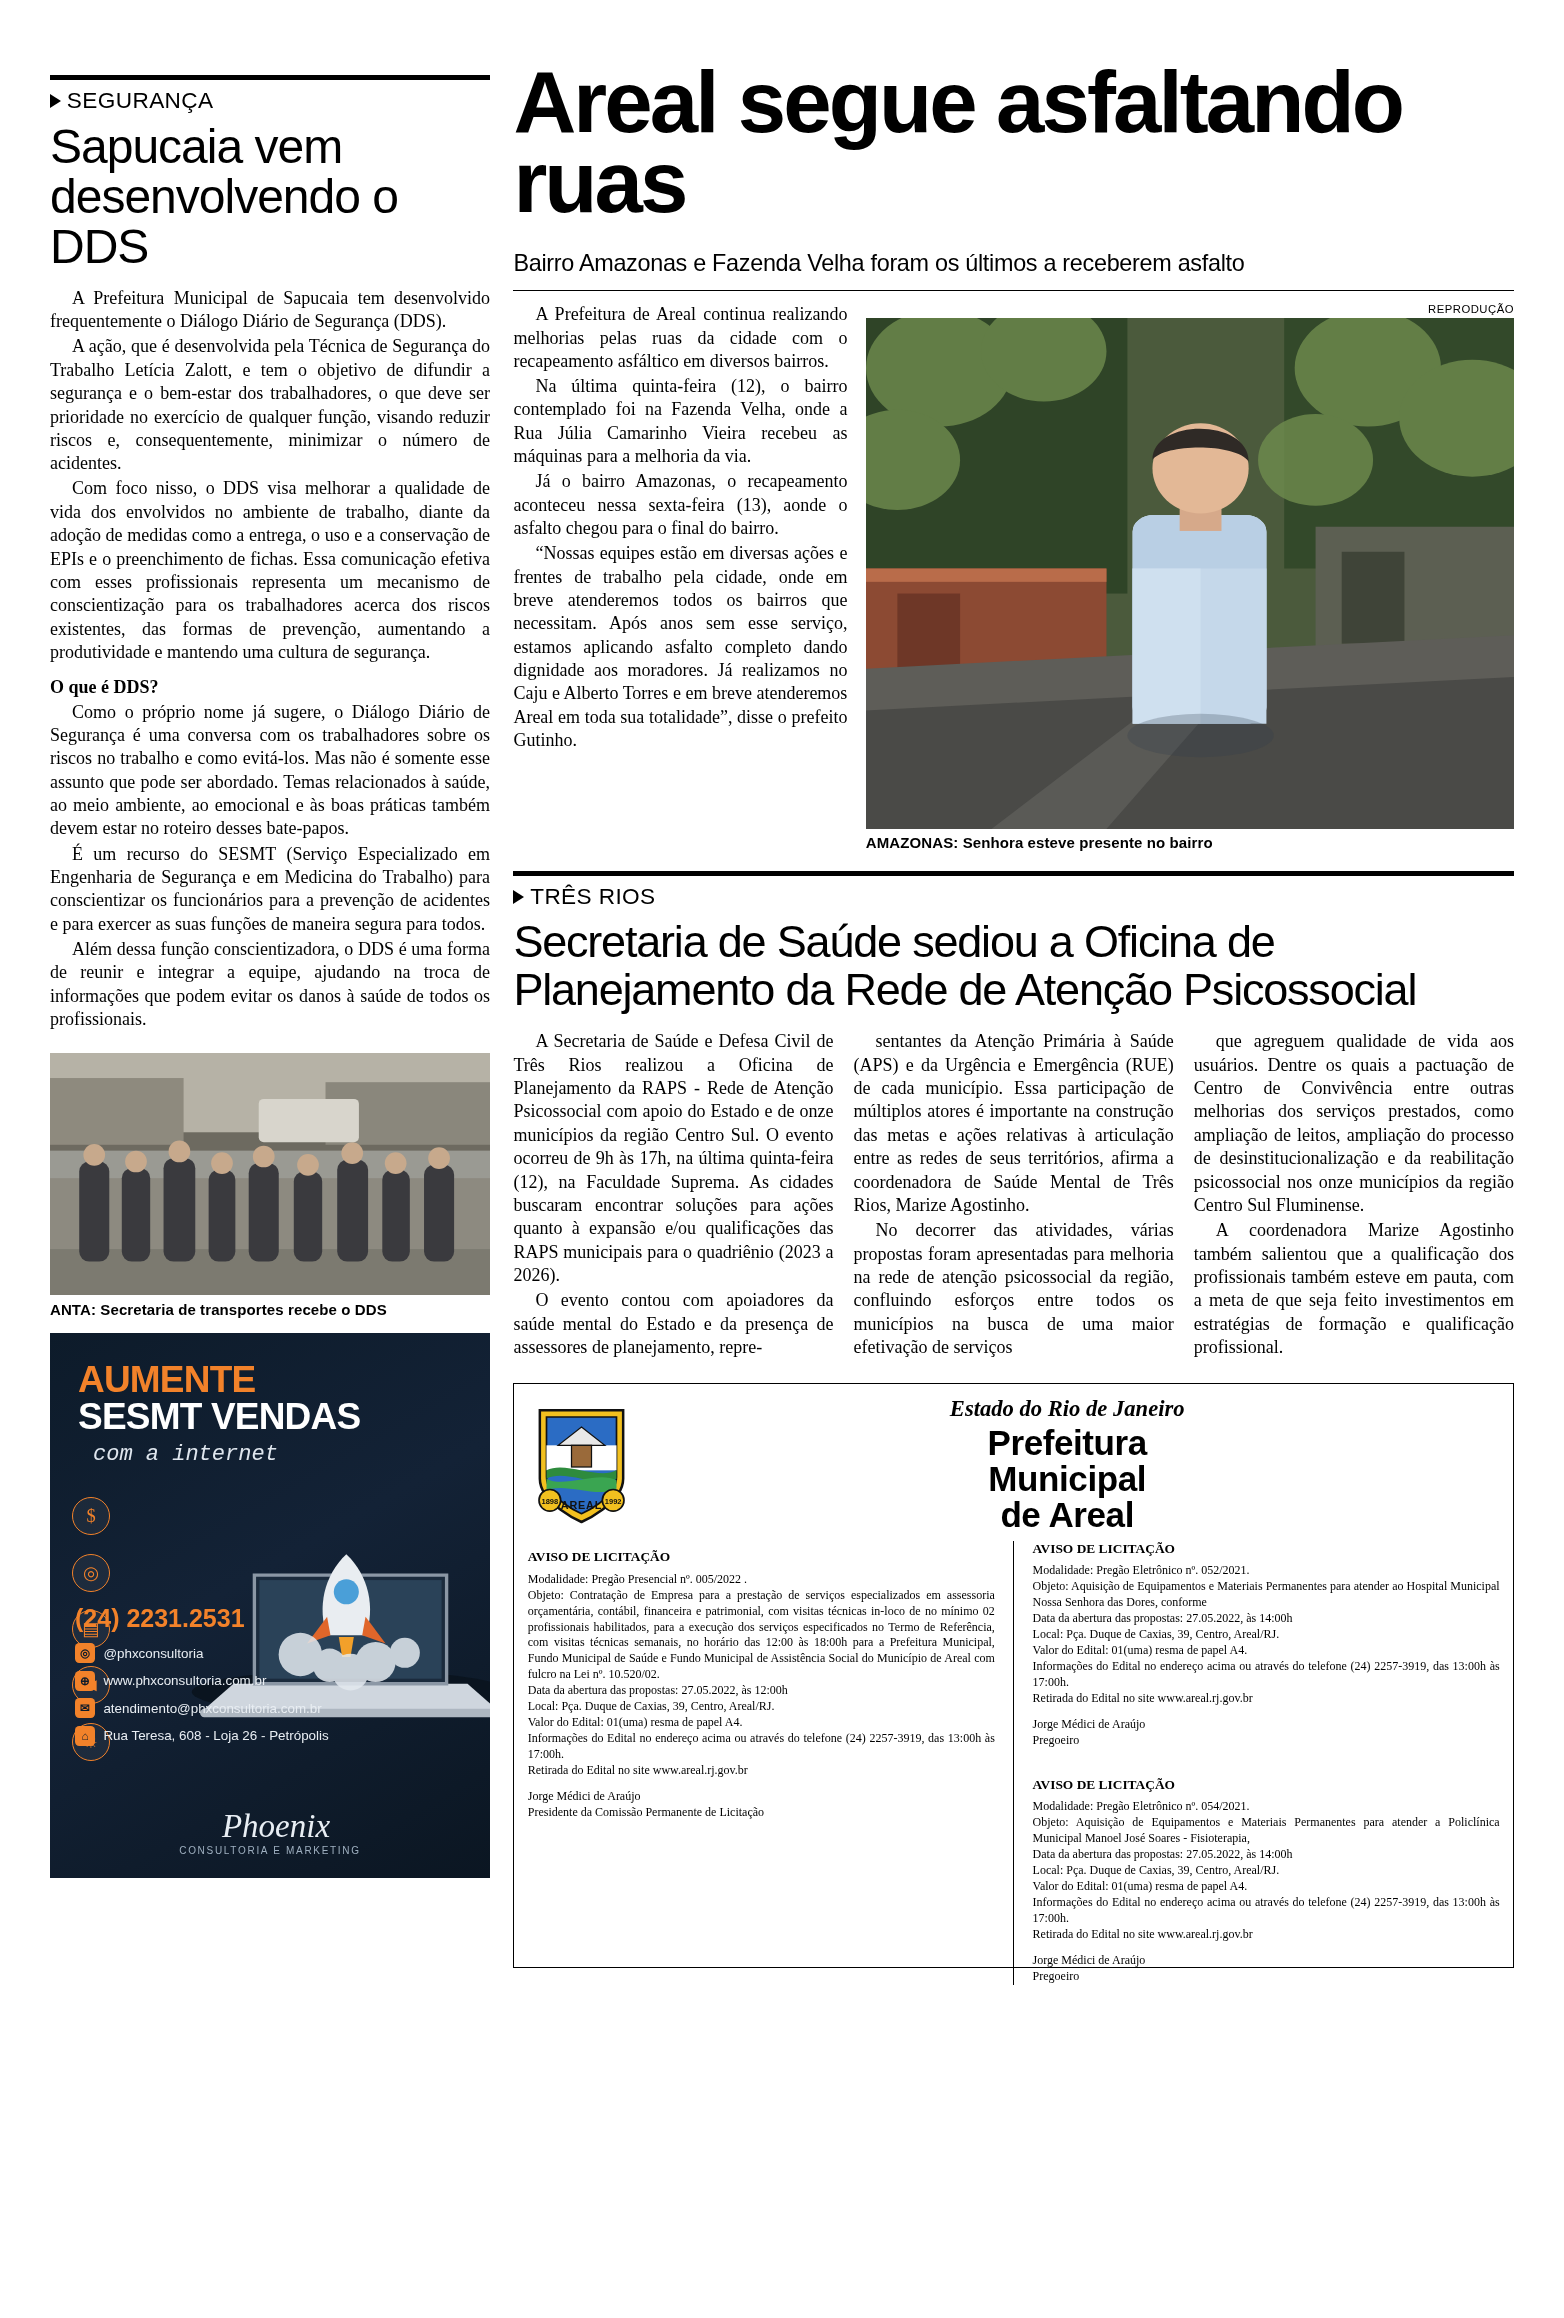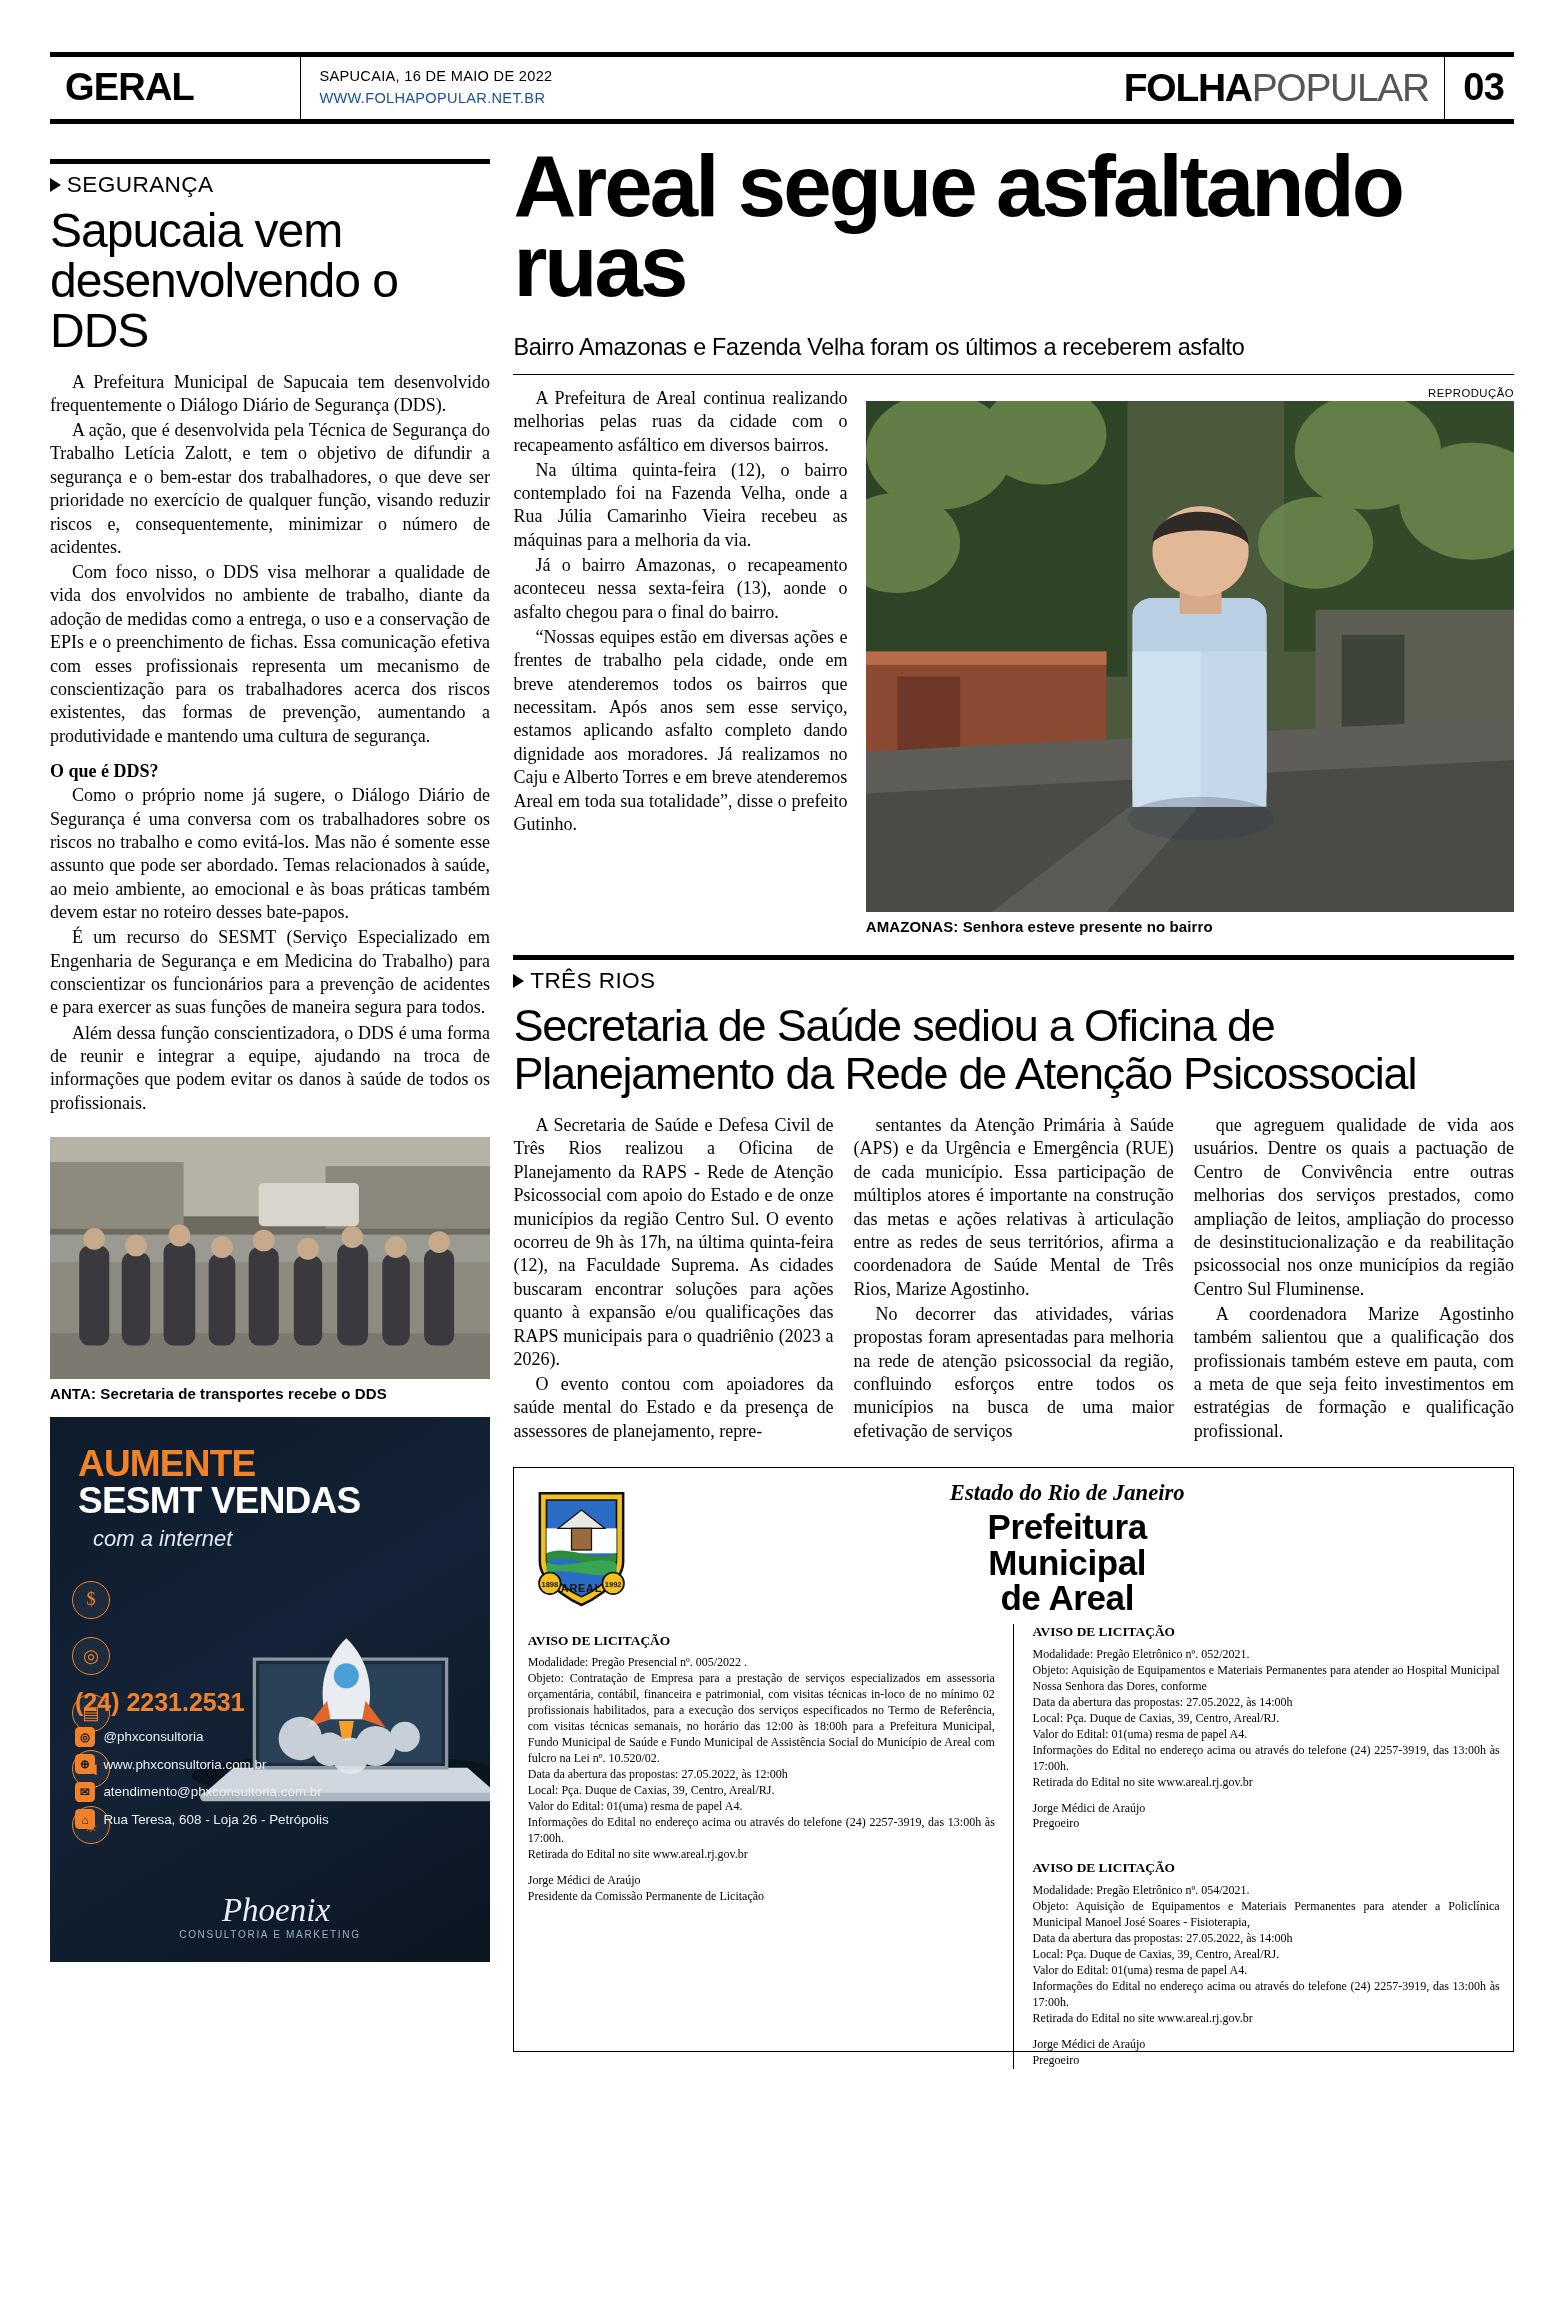--- a/index.html
+++ b/index.html
@@ -196,21 +196,21 @@
     font-family: "Liberation Sans", sans-serif;
     font-weight: bold;
     font-size: 37px;
     line-height: 1.0;
     letter-spacing: -0.8px;
     color: #f2822a;
     padding: 28px 0 0 28px;
   }
   .ad-title .w { color:#fff; }
   .ad-sub {
-    font-family: Liberation Sans, sans-serif;
+    font-family: Liberation Mono, monospace;
     font-style: italic;
     font-size: 22px;
     color: #dfe6ee;
     padding: 6.7px 0 0 43px;
   }
   .ad-icons {
     position: absolute;
     left: 22px; top: 164px;
     display: flex; flex-direction: column; gap: 18.4px;
   }
@@ -284,32 +284,20 @@
     font-family: "Liberation Serif", serif;
     font-size: 12px; line-height: 1.33; margin-top: 10px;
   }
   .vrule { border-left: 1.7px solid #000; }
 </style>
 </head>
 <body>
 
 <div class="page">
 
-  <div class="masthead">
-    <div class="mast-section">GERAL</div>
-    <div class="mast-mid">
-      <div>SAPUCAIA, 16 DE MAIO DE 2022</div>
-      <div class="line2">WWW.FOLHAPOPULAR.NET.BR</div>
-    </div>
-    <div class="mast-logo">
-      <span class="folha">FOLHA</span>
-        <span class="popular">POPULAR</span>
-    </div>
-    <div class="mast-page">03</div>
-  </div>
 
   <div class="body-grid">
 
     <div class="col-left">
 
       <div class="rule-thick" style="margin-top:13.4px;"></div>
       <div class="kicker">
         <span class="tri"></span>
         <span>SEGURANÇA</span>
       </div>

